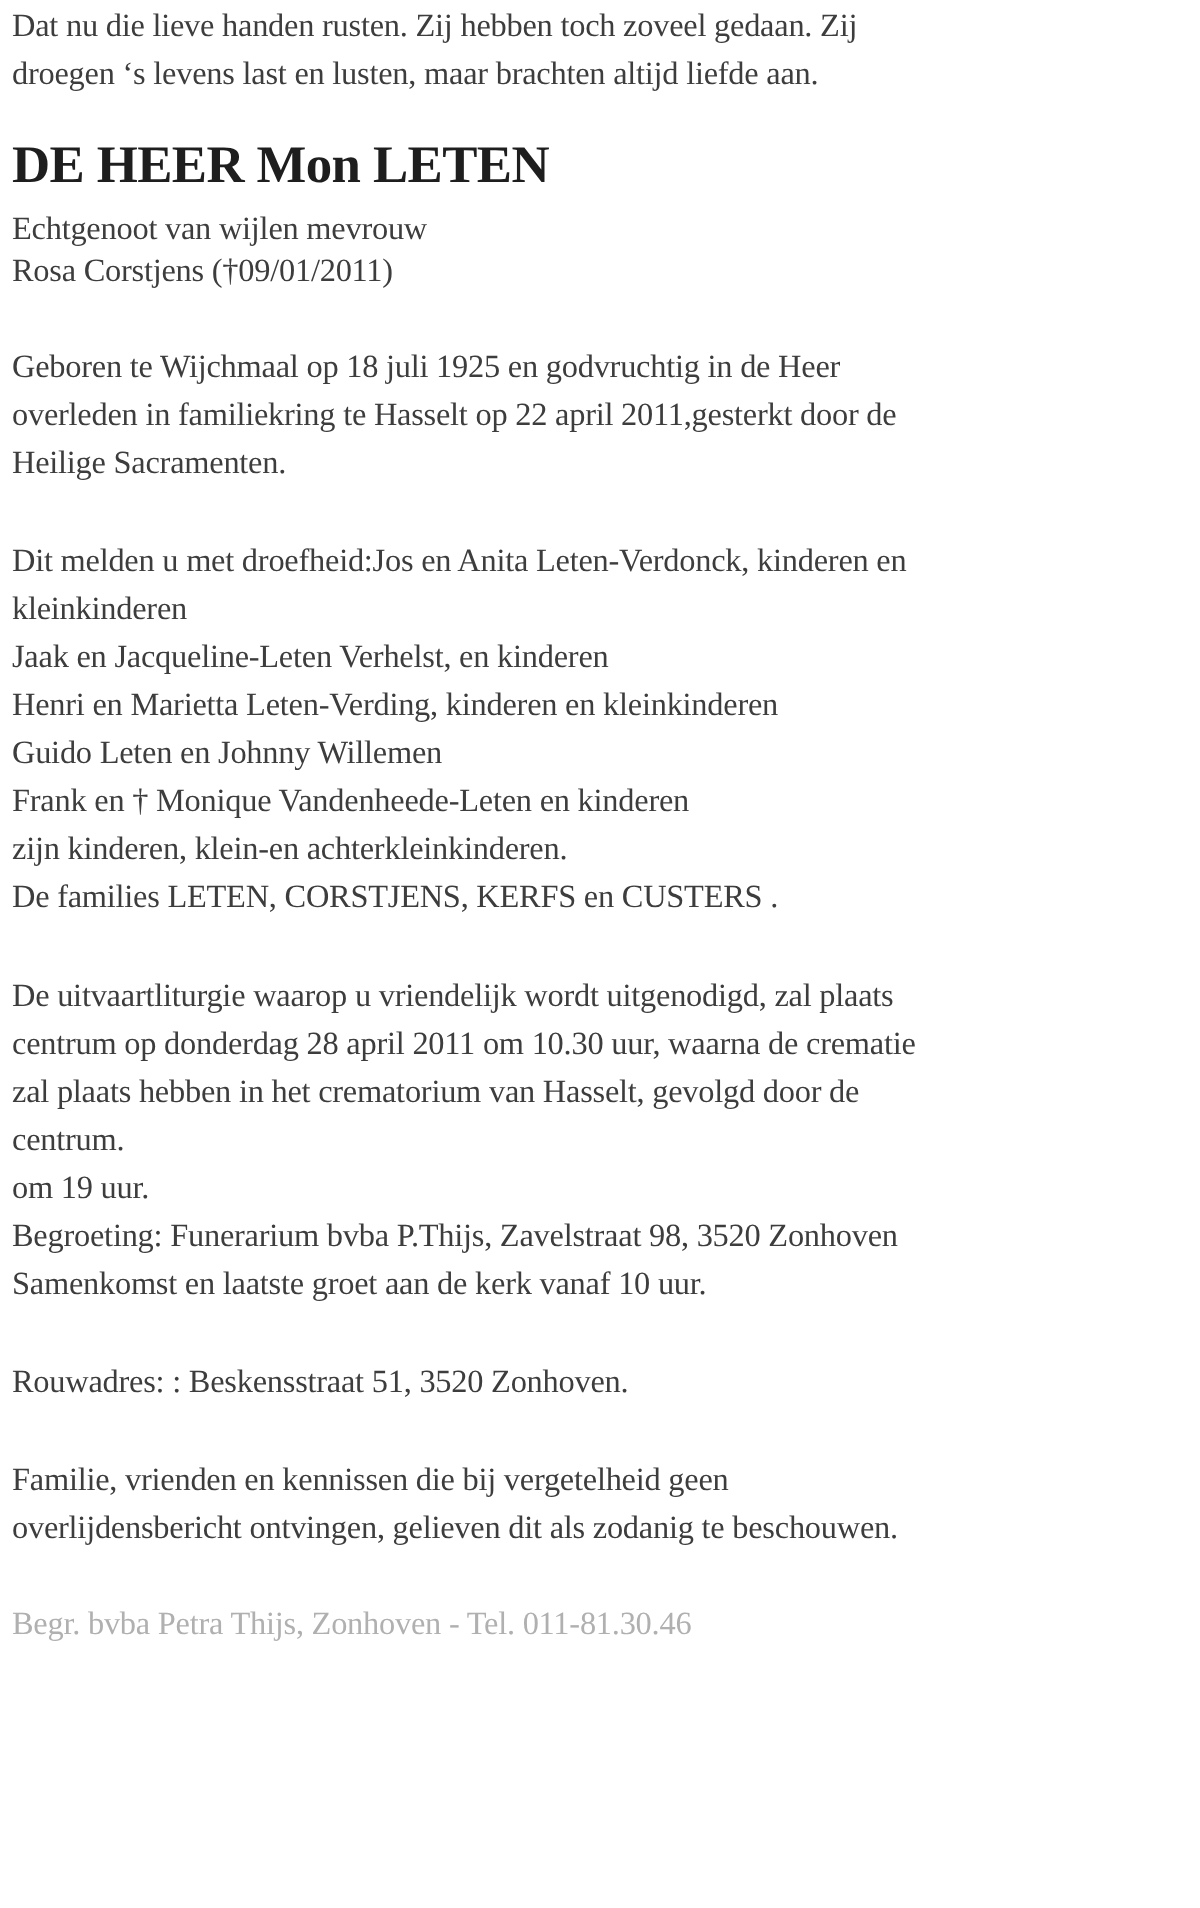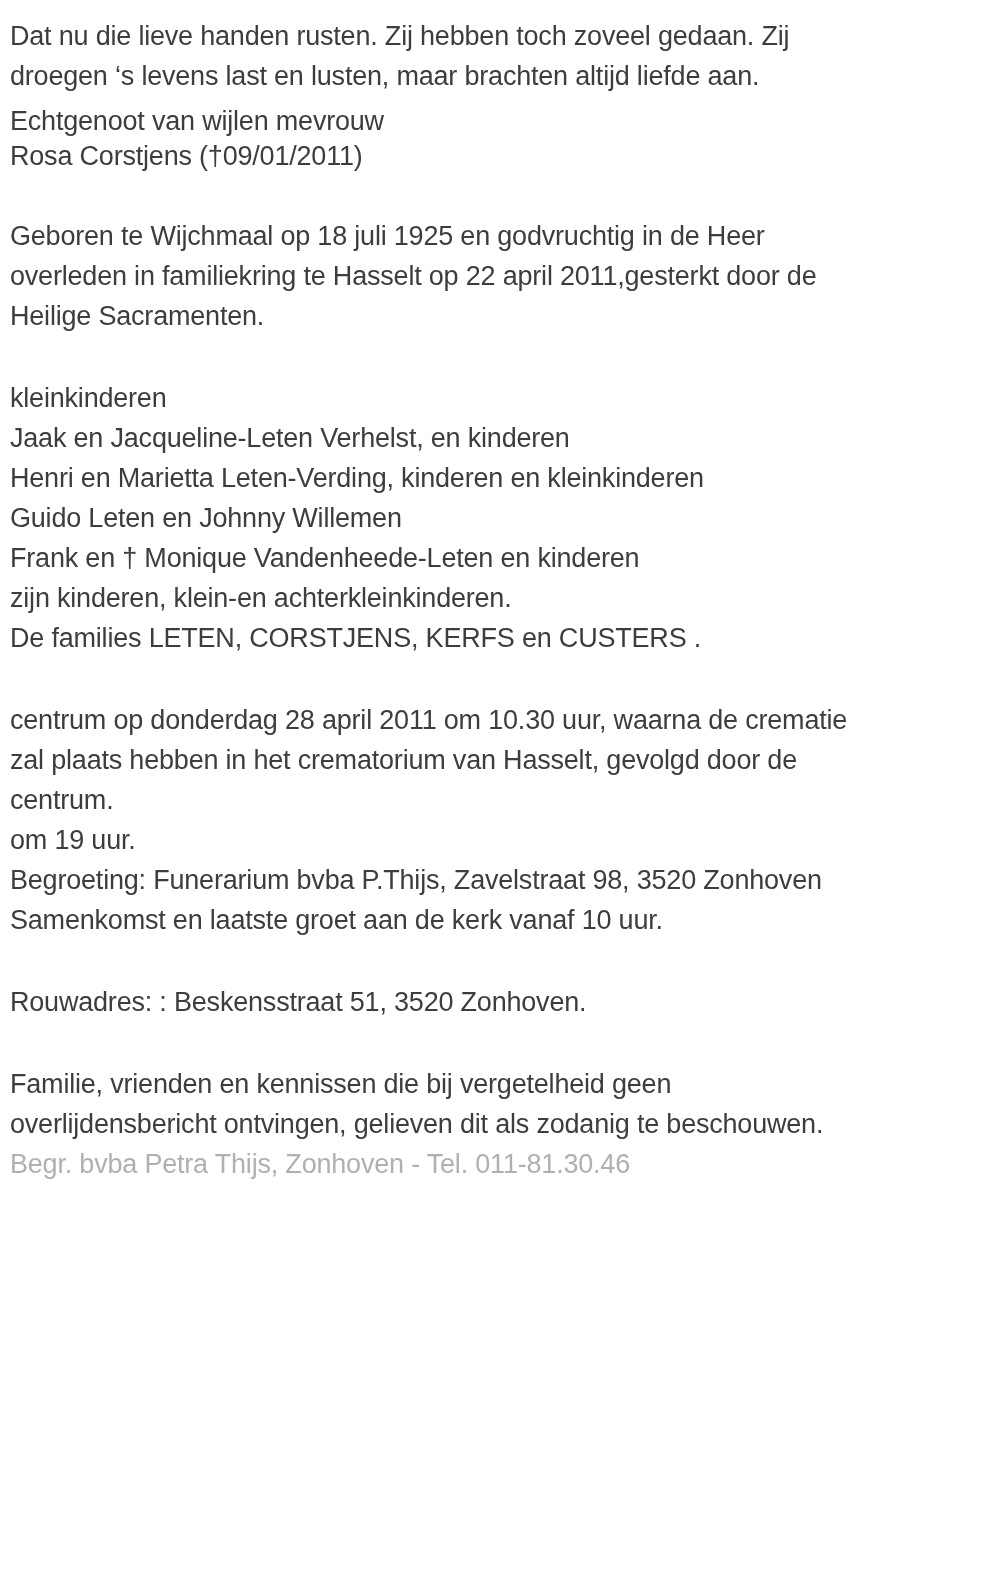--- a/index.html
+++ b/index.html
@@ -7,21 +7,22 @@
     padding: 0;
     background: #ffffff;
   }
   body {
     width: 1000px;
     height: 1590px;
     overflow: hidden;
     font-family: "Liberation Sans", "DejaVu Sans", sans-serif;
   }
   main {
-    padding: 16px 10px 0 10px;
+    padding: 1px 10px 0 10px;
+    font-family: Liberation Serif, serif;
   }
   .block { margin: 0; }
   .line {
     white-space: nowrap;
   }
   .paragraph .line,
   .subtitle .line {
     font-size: 27px;
     letter-spacing: -0.2px;
     color: #3d3d3d;
@@ -34,56 +35,61 @@
   .block:first-child { margin-top: 0; }
   .heading { margin-top: 30px; }
   .heading .line {
     font-size: 44px;
     font-weight: 700;
     letter-spacing: -0.5px;
     color: #1e1e1e;
     line-height: 54px;
   }
   .subtitle { margin-top: 8px; }
-  .footer { }
+  .footer { margin-top: 40px; }
   .footer .line {
     font-size: 27px;
     letter-spacing: -0.2px;
     color: #b0b0b0;
     line-height: 40px;
   }
 </style>
 </head>
 <body>
 
 <main>
 
 <div class="block paragraph">
       <div class="line">Dat nu die lieve handen rusten. Zij hebben toch zoveel gedaan. Zij</div>
       <div class="line">droegen ‘s levens last en lusten, maar brachten altijd liefde aan.</div>
     </div>
+    <div class="block heading">
+      <div class="line">DE HEER Mon LETEN</div>
+    </div>
     <div class="block subtitle">
       <div class="line">Echtgenoot van wijlen mevrouw</div>
       <div class="line">Rosa Corstjens (†09/01/2011)</div>
     </div>
     <div class="block paragraph">
       <div class="line">Geboren te Wijchmaal op 18 juli 1925 en godvruchtig in de Heer</div>
       <div class="line">overleden in familiekring te Hasselt op 22 april 2011,gesterkt door de</div>
       <div class="line">Heilige Sacramenten.</div>
     </div>
     <div class="block paragraph">
+      <div class="line">Dit melden u met droefheid:Jos en Anita Leten-Verdonck, kinderen en</div>
       <div class="line">kleinkinderen</div>
       <div class="line">Jaak en Jacqueline-Leten Verhelst, en kinderen</div>
       <div class="line">Henri en Marietta Leten-Verding, kinderen en kleinkinderen</div>
       <div class="line">Guido Leten en Johnny Willemen</div>
       <div class="line">Frank en † Monique Vandenheede-Leten en kinderen</div>
       <div class="line">zijn kinderen, klein-en achterkleinkinderen.</div>
       <div class="line">De families LETEN, CORSTJENS, KERFS en CUSTERS .</div>
     </div>
     <div class="block paragraph">
+      <div class="line">De uitvaartliturgie waarop u vriendelijk wordt uitgenodigd, zal plaats</div>
       <div class="line">centrum op donderdag 28 april 2011 om 10.30 uur, waarna de crematie</div>
       <div class="line">zal plaats hebben in het crematorium van Hasselt, gevolgd door de</div>
       <div class="line">centrum.</div>
       <div class="line">om 19 uur.</div>
       <div class="line">Begroeting: Funerarium bvba P.Thijs, Zavelstraat 98, 3520 Zonhoven</div>
       <div class="line">Samenkomst en laatste groet aan de kerk vanaf 10 uur.</div>
     </div>
     <div class="block paragraph">
       <div class="line">Rouwadres: : Beskensstraat 51, 3520 Zonhoven.</div>
     </div>

